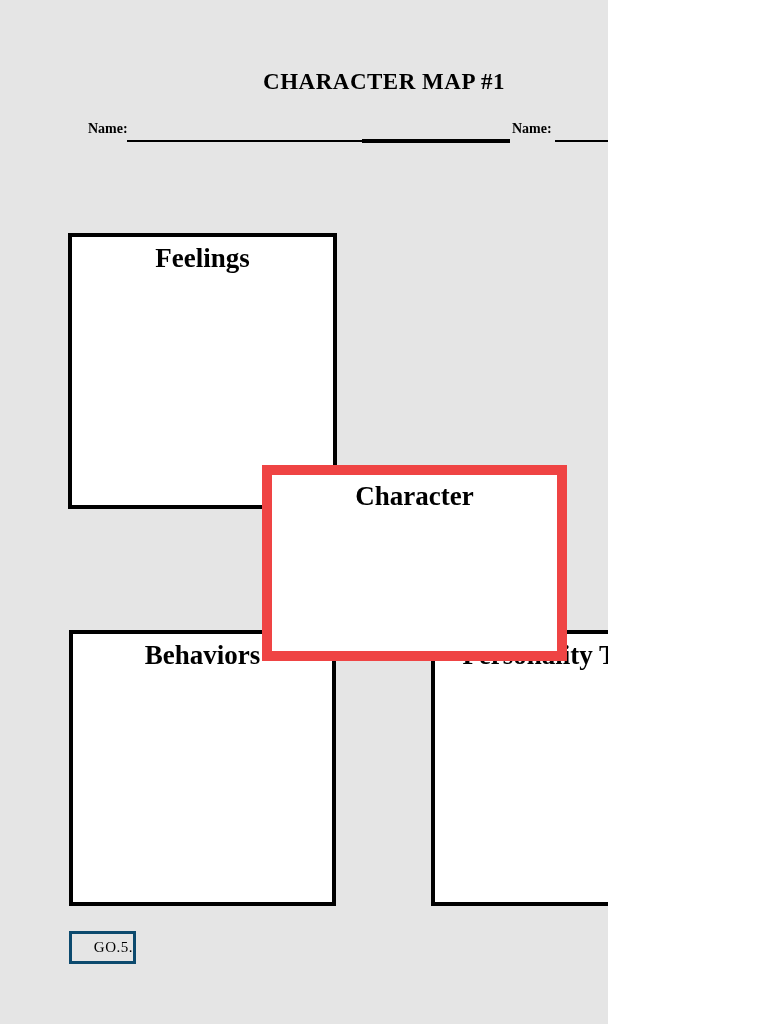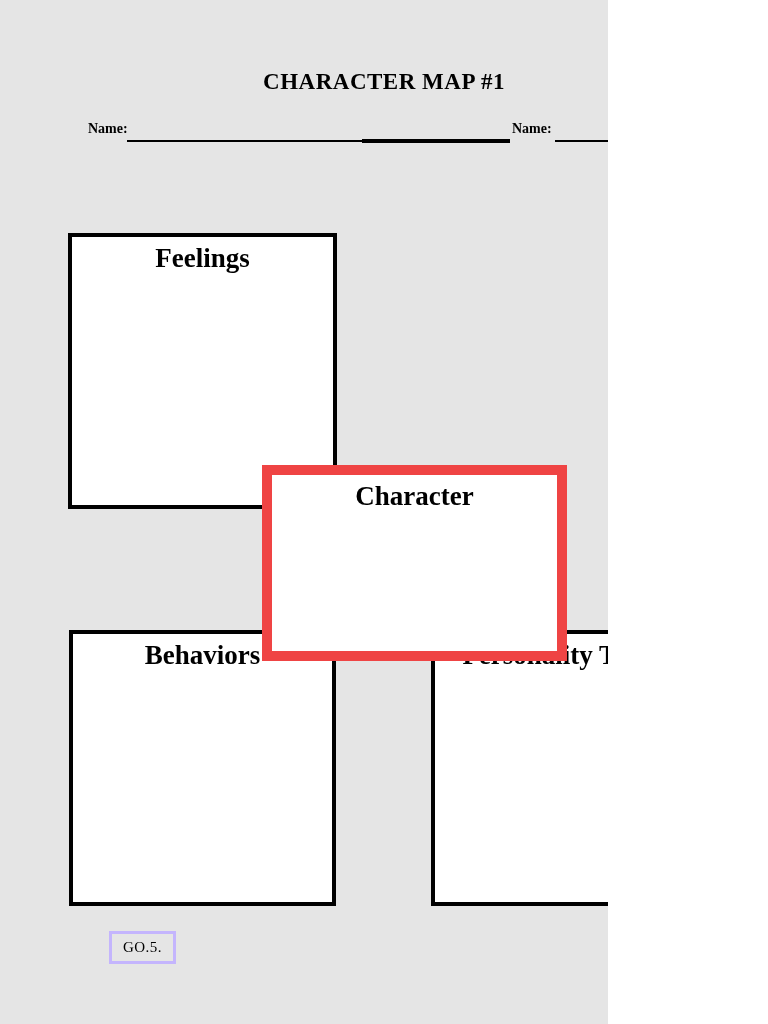--- a/index.html
+++ b/index.html
@@ -59,27 +59,26 @@
     border: 10px solid #ef4444;
     background: #ffffff;
     z-index: 2;
     box-sizing: border-box;
     margin-left: 40px;
   }
   .go-box {
     position: absolute;
     left: 69px; top: 931px;
     width: 67px; height: 33px;
-    border: 3px solid #c4b5fd;
+    border: 3px solid #0c4a6e;
     box-sizing: border-box;
-    text-align: center;
+    text-align: right;
     font-size: 15px;
     line-height: 26px;
     letter-spacing: 0.5px;
-    margin-left: 40px;
   }
 </style>
 </head>
 <body>
 
 <div class="page">
 
   <div class="doc-title">CHARACTER MAP #1</div>
 
   <span class="inline-label" style="left:88px; top:122px;">Name:</span>

